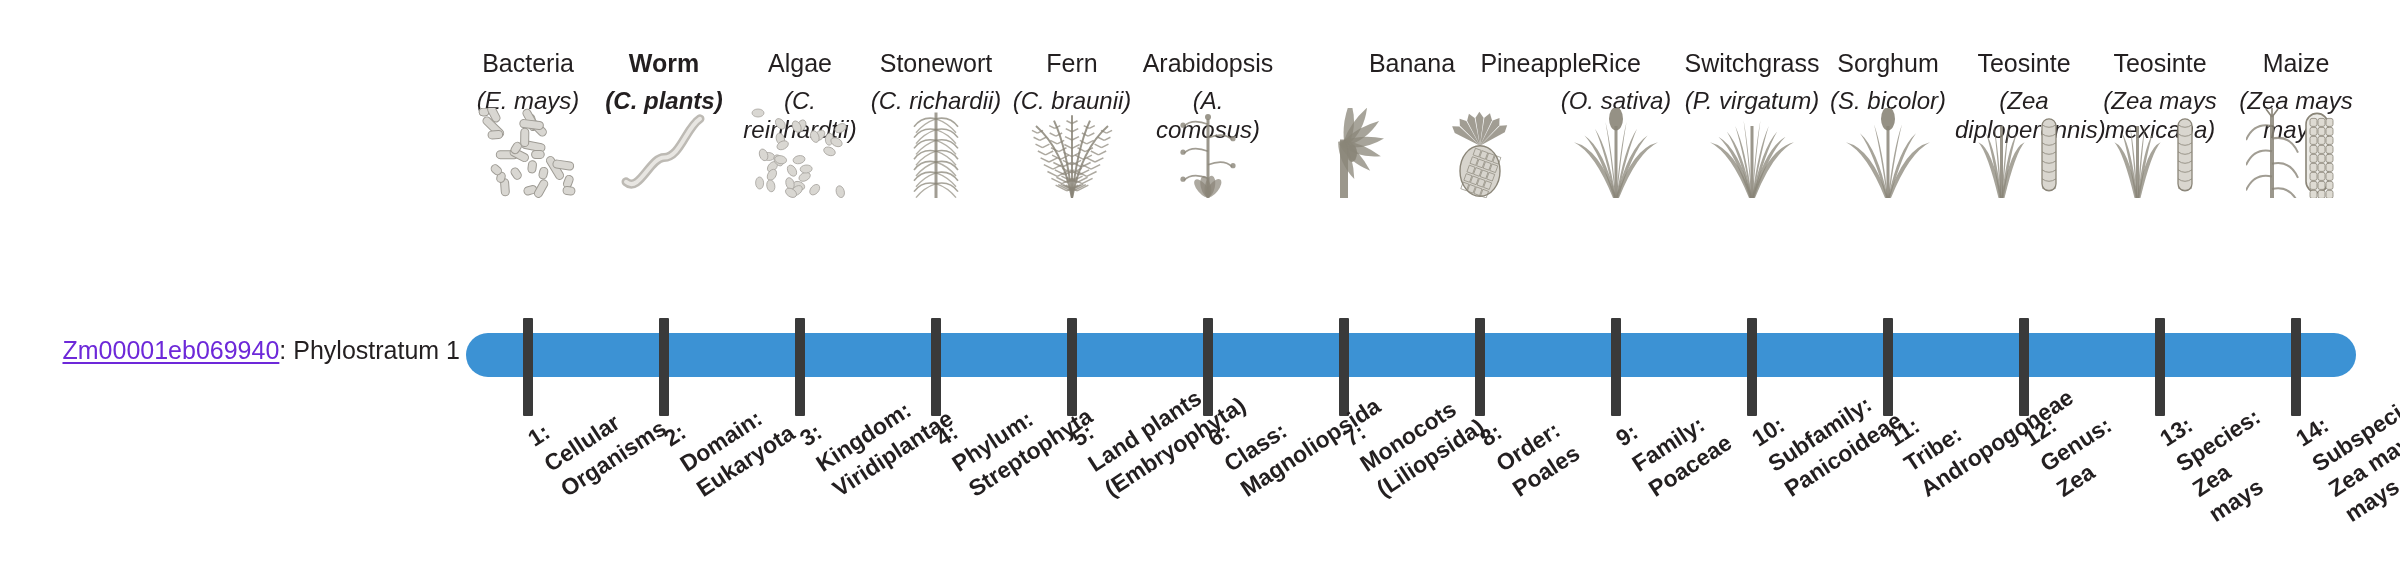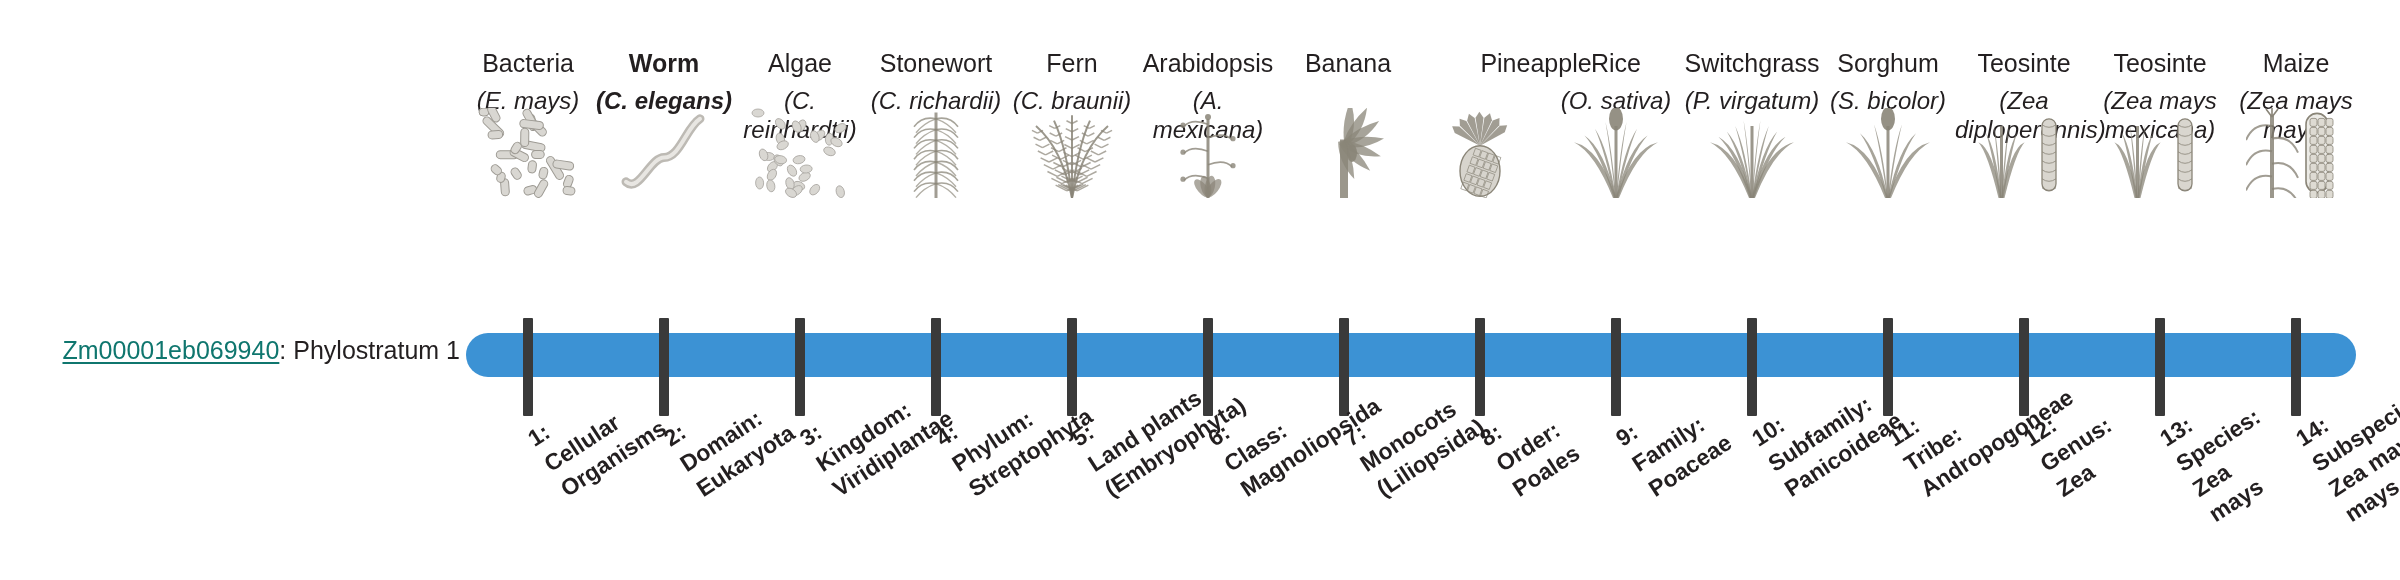--- a/index.html
+++ b/index.html
@@ -18,21 +18,21 @@
     position:absolute;
     left:0px; top:335px;
     width:460px;
     text-align:right;
     font-size:25px;
     line-height:30px;
     white-space:nowrap;
     color:#231f20;
   }
   #gene-label .gene-id{
-    color:#0f766e;
+    color:#6d28d9;
     text-decoration:underline;
     text-underline-offset:3px;
     cursor:pointer;
   }
 
   
   .col{
     position:absolute;
     top:48px;
     width:150px;
@@ -113,39 +113,39 @@
     <span class="gene-id">Zm00001eb069940</span><span>: </span><span>Phylostratum 1</span>
   </div>
 
   <div id="columns">
       <div class="col" style="left: 528px;">
         <div class="common-name">Bacteria</div>
         <div class="sci-name">(E. mays)</div>
       </div>
       <div class="col" style="left: 664px; font-weight: bold;">
         <div class="common-name">Worm</div>
-        <div class="sci-name">(C. elegans)</div>
+        <div class="sci-name">(C. plants)</div>
       </div>
       <div class="col" style="left: 800px;">
         <div class="common-name">Algae</div>
         <div class="sci-name">(C. reinhardtii)</div>
       </div>
       <div class="col" style="left: 936px;">
         <div class="common-name">Stonewort</div>
         <div class="sci-name">(C. richardii)</div>
       </div>
       <div class="col" style="left: 1072px;">
         <div class="common-name">Fern</div>
         <div class="sci-name">(C. braunii)</div>
       </div>
       <div class="col" style="left: 1208px;">
         <div class="common-name">Arabidopsis</div>
-        <div class="sci-name">(A. mexicana)</div>
-      </div>
-      <div class="col" style="left: 1348px;">
+        <div class="sci-name">(A. comosus)</div>
+      </div>
+      <div class="col" style="left: 1412px;">
         <div class="common-name">Banana</div>
       </div>
       <div class="col" style="left: 1536px;">
         <div class="common-name">Pineapple</div>
       </div>
       <div class="col" style="left: 1616px;">
         <div class="common-name">Rice</div>
         <div class="sci-name">(O. sativa)</div>
       </div>
       <div class="col" style="left: 1752px;">

